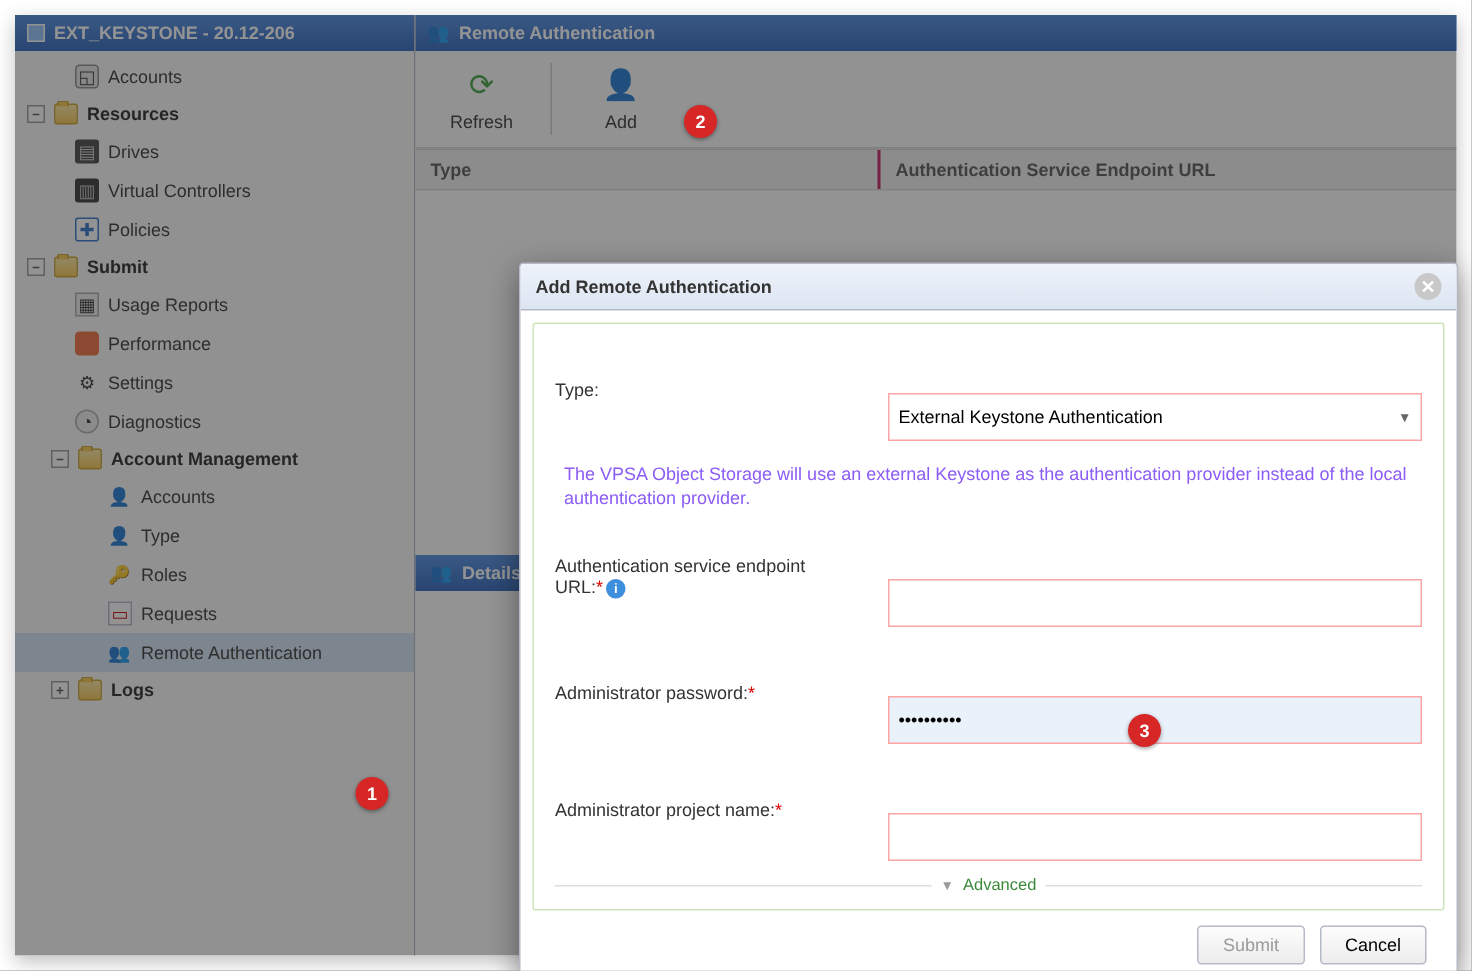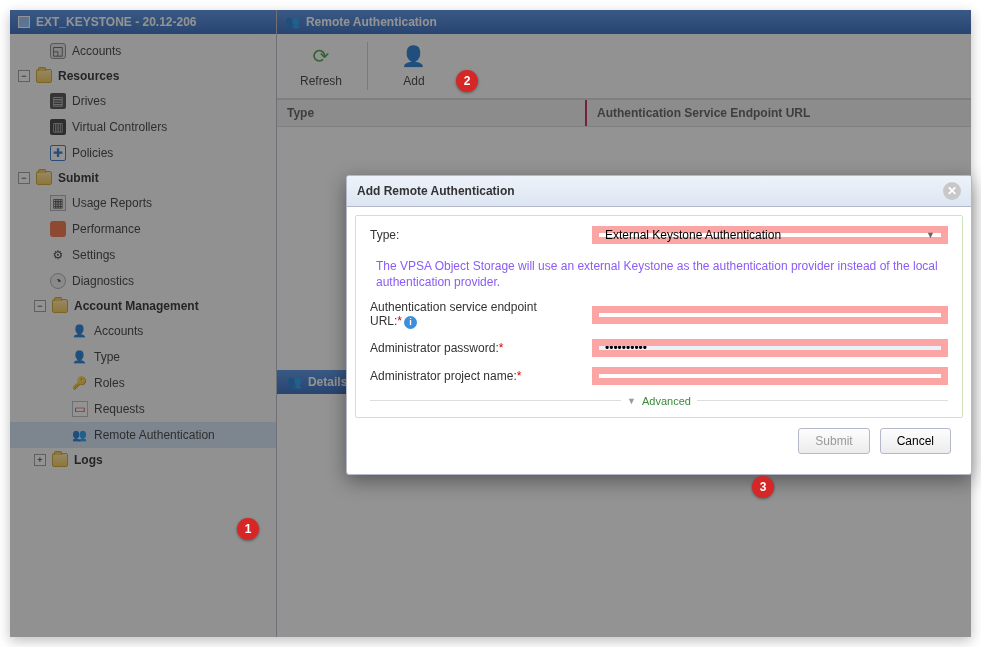--- a/index.html
+++ b/index.html
@@ -179,22 +179,23 @@
     .form-row{display:flex;align-items:center;margin-bottom:10px;gap:24px;}
     .form-label{width:198px;color:#333;}
     .req{color:#d00;}
     .info-icon{
       display:inline-flex;width:13px;height:13px;border-radius:50%;
       background:#3d8edc;color:#fff;font-size:9px;font-weight:bold;
       align-items:center;justify-content:center;margin-left:2px;
     }
     .form-field{flex:1;}
     .form-field input, .form-field .select{
-      width:100%;height:17px;border:7px solid #fca5a5;padding:2px 6px;font-size:12px;
+      width:100%;height:32px;border:1px solid #fca5a5;padding:2px 6px;font-size:12px;
       background:#fff;
+      margin-top:36px;
     }
     .form-field .select{
       display:flex;align-items:center;justify-content:space-between;cursor:pointer;
     }
     .select .caret{color:#666;font-size:9px;}
     input.pwd{background:#e9f1fb;}
     .desc-text{color:#8b5cf6;padding:4px 6px 10px 6px;line-height:1.35;}
     .advanced{
       display:flex;align-items:center;gap:6px;color:#3a8a3a;font-size:11px;
       margin-top:4px;

